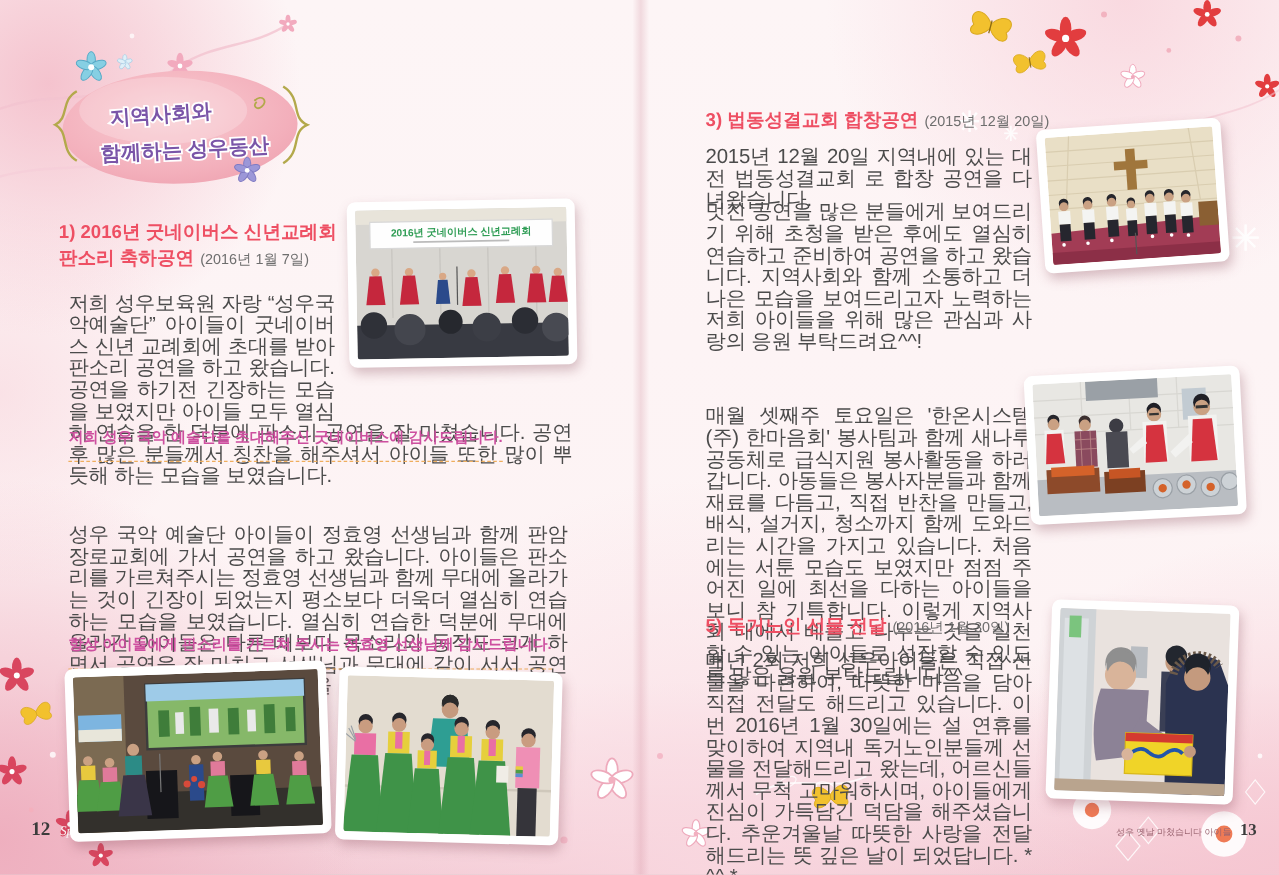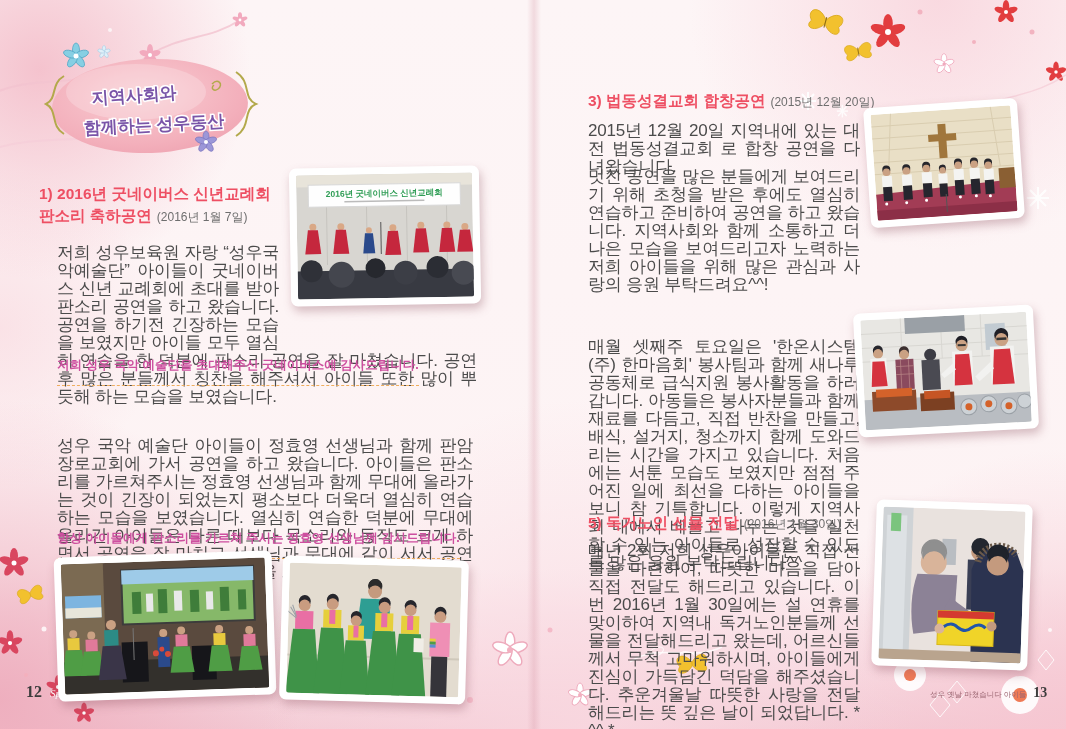--- a/index.html
+++ b/index.html
@@ -260,21 +260,21 @@
         <ellipse rx="3" ry="6" cy="-5" transform="rotate(72)"></ellipse>
         <ellipse rx="3" ry="6" cy="-5" transform="rotate(144)"></ellipse>
         <ellipse rx="3" ry="6" cy="-5" transform="rotate(216)"></ellipse>
         <ellipse rx="3" ry="6" cy="-5" transform="rotate(288)"></ellipse>
         <circle r="2" fill="#fff" stroke="none"></circle>
       </g>
     <text class="badge-text" x="56" y="64" font-size="17" transform="rotate(-4 56 64)">지역사회와</text>
     <text class="badge-text" x="48" y="94" font-size="17" transform="rotate(-3 48 94)">함께하는 성우동산</text>
   </svg>
 
-  <div class="abs s-head" style="left:39px;top:183px;width:242px">
+  <div class="abs s-head" style="left:49px;top:183px;width:242px">
     <span>1) 2016년 굿네이버스 신년교례회 판소리 축하공연</span><span class="date">(2016년 1월 7일)</span>
   </div>
   <div class="abs body-text" style="left:57px;top:244px;width:420px">
     <span class="ph-spacer"></span><span>저희 성우보육원 자랑 “성우국악예술단” 아이들이 굿네이버스 신년 교례회에 초대를 받아 판소리 공연을 하고 왔습니다. 공연을 하기전 긴장하는 모습을 보였지만 아이들 모두 열심히 연습을 한 덕분에 판소리 공연을 잘 마쳤습니다. 공연 후 많은 분들께서 칭찬을 해주셔서 아이들 또한 많이 뿌듯해 하는 모습을 보였습니다.</span>
   </div>
   <div class="abs" style="left:57px;top:355px">
     <span class="thanks">저희 성우 국악 예술단을 초대해주신 굿네이버스에 감사드립니다.</span>
   </div>
 
   <div class="abs body-text" style="left:57px;top:437px;width:416px">

